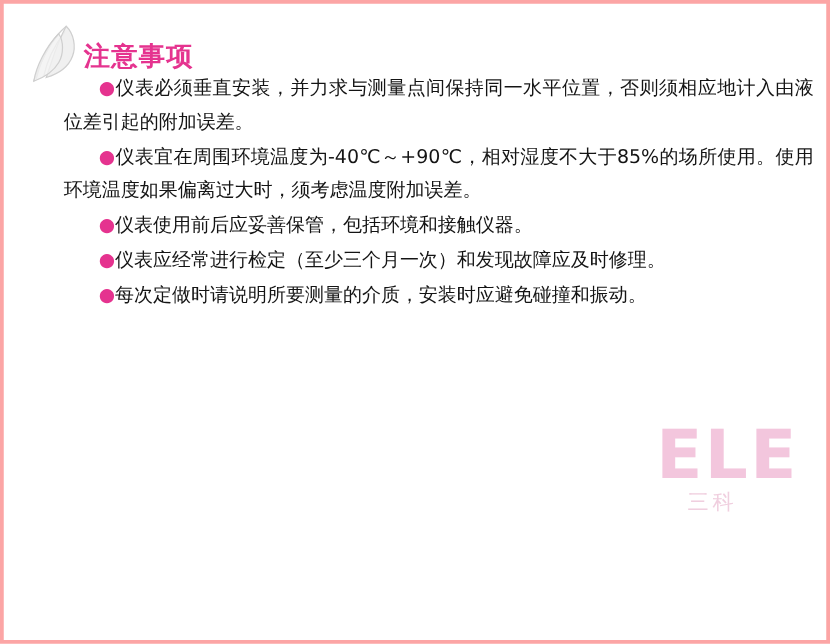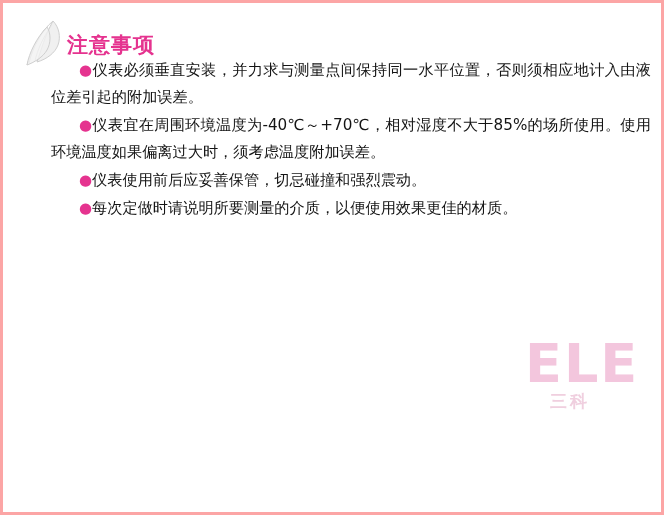--- a/index.html
+++ b/index.html
@@ -87,21 +87,20 @@
     line-height: 40px;
     text-align: left;
     font-family: "DejaVu Sans", "Liberation Sans", sans-serif;
   }
   .watermark .wm-sub {
     margin-top: 6px;
     font-size: 17px;
     color: #f0cfdf;
     text-align: center;
     letter-spacing: 3px;
-    font-weight: bold;
   }
 </style>
 </head>
 <body>
 
 <div class="page">
 
   <div class="deco-feather">
     <svg width="46" height="50" viewBox="0 0 46 50">
       <g stroke="#cfcfcf" stroke-width="1" fill="none">
@@ -111,23 +110,24 @@
         <path d="M2,48 C6,36 12,22 22,10"></path>
         <path d="M22,10 C26,16 26,26 22,33 C18,40 10,45 2,48 C4,36 12,20 22,10 Z" fill="#f1f1f1" fill-opacity="0.8"></path>
       </g>
     </svg>
   </div>
 
   <div class="title">注意事项</div>
 
   <div class="content">
     <p class="para"><span class="bullet">●</span><span class="txt">仪表必须垂直安装，并力求与测量点间保持同一水平位置，否则须相应地计入由液位差引起的附加误差。</span></p>
-    <p class="para"><span class="bullet">●</span><span class="txt">仪表宜在周围环境温度为-40℃～+70℃，相对湿度不大于85%的场所使用。使用环境温度如果偏离过大时，须考虑温度附加误差。</span></p>
-    <p class="para"><span class="bullet">●</span><span class="txt">仪表使用前后应妥善保管，切忌碰撞和强烈震动。</span></p>
-    <p class="para"><span class="bullet">●</span><span class="txt">每次定做时请说明所要测量的介质，以便使用效果更佳的材质。</span></p>
+    <p class="para"><span class="bullet">●</span><span class="txt">仪表宜在周围环境温度为-40℃～+90℃，相对湿度不大于85%的场所使用。使用环境温度如果偏离过大时，须考虑温度附加误差。</span></p>
+    <p class="para"><span class="bullet">●</span><span class="txt">仪表使用前后应妥善保管，包括环境和接触仪器。</span></p>
+    <p class="para"><span class="bullet">●</span><span class="txt">仪表应经常进行检定（至少三个月一次）和发现故障应及时修理。</span></p>
+    <p class="para"><span class="bullet">●</span><span class="txt">每次定做时请说明所要测量的介质，安装时应避免碰撞和振动。</span></p>
   </div>
 
   <div class="watermark">
     <div class="wm-letters">ELE</div>
     <div class="wm-sub">三科</div>
   </div>
 
 </div>
 
 </body></html>

